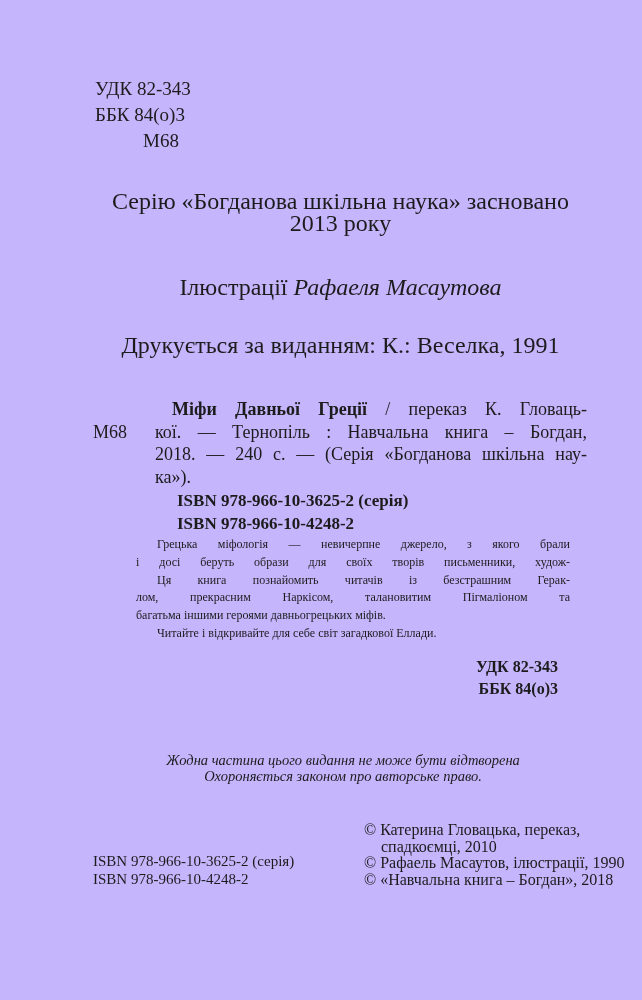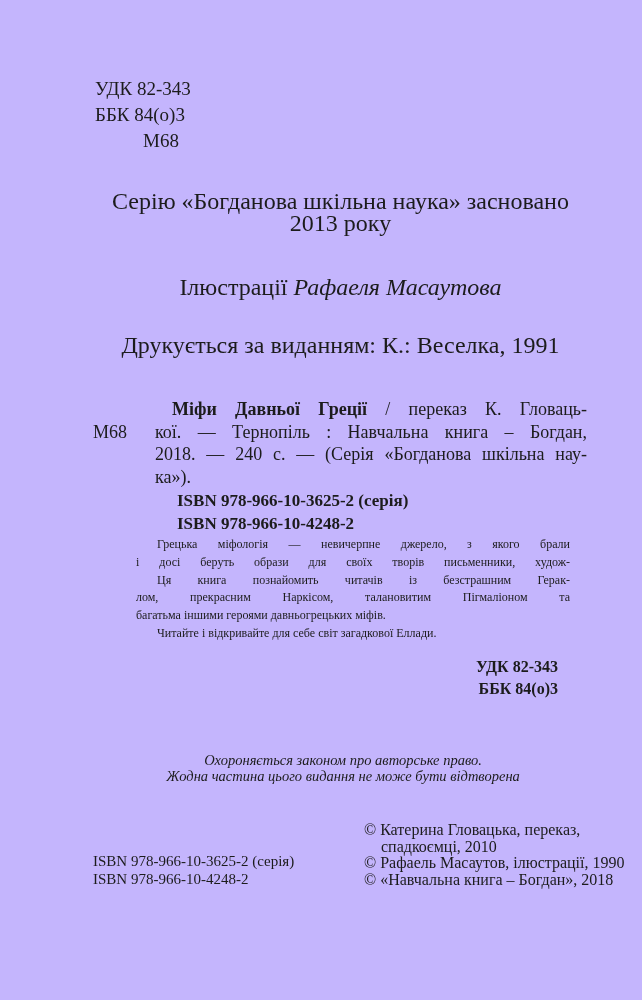--- a/index.html
+++ b/index.html
@@ -90,22 +90,22 @@
     <div>багатьма іншими героями давньогрецьких міфів.</div>
     <div class="ind">Читайте і відкривайте для себе світ загадкової Еллади.</div>
   </div>
 
   <div class="abs codes-right">
     <div>УДК 82-343</div>
     <div>ББК 84(о)3</div>
   </div>
 
   <div class="abs legal">
+    <div>Жодна частина цього видання не може бути відтворена</div>
     <div>Охороняється законом про авторське право.</div>
-    <div>Жодна частина цього видання не може бути відтворена</div>
   </div>
 
   <div class="abs isbn-bottom">
     <div>ISBN 978-966-10-3625-2 (серія)</div>
     <div>ISBN 978-966-10-4248-2</div>
   </div>
 
   <div class="abs copyrights">
     <div>© Катерина Гловацька, переказ,</div>
     <div class="cont">спадкоємці, 2010</div>

